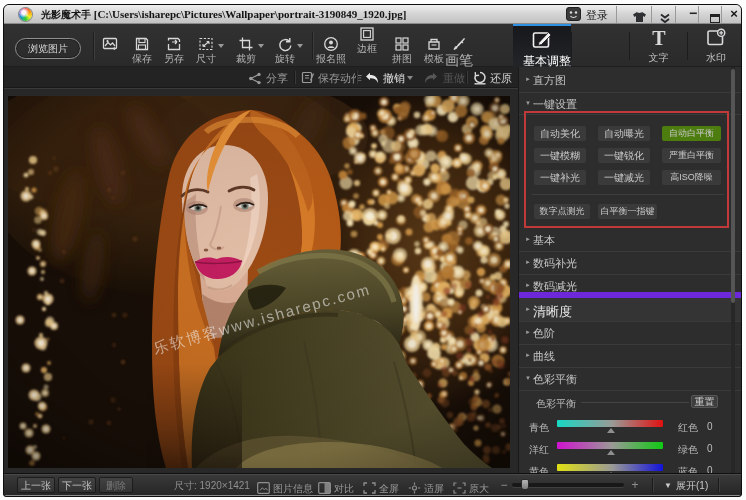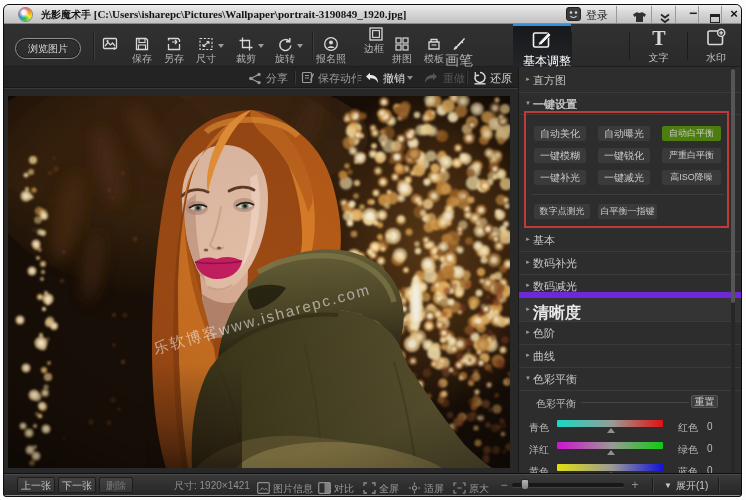--- a/index.html
+++ b/index.html
@@ -88,21 +88,21 @@
     </div>
     <div style="position:absolute;left:293px;top:20px;width:0;height:0;border-left:3.5px solid transparent;border-right:3.5px solid transparent;border-top:4px solid #9a9a9a"></div>
     <div style="position:absolute;left:307px;top:12px;width:40px;height:28px;text-align:center">
       <div style="height:16px"><svg width="16" height="16" viewBox="0 0 16 16">
           <circle cx="8" cy="8" r="6.3" fill="none" stroke="#d8d8d8" stroke-width="1.3"></circle>
           <circle cx="8" cy="6.5" r="2" fill="#d8d8d8"></circle>
           <path d="M4.5 12 c0.5-2.5 6.5-2.5 7 0" fill="#d8d8d8"></path>
         </svg></div>
       <div style="font-size:10px;color:#b4b4b4;margin-top:0px;letter-spacing:0px;white-space:nowrap">报名照</div>
     </div>
-    <div style="position:absolute;left:346px;top:2px;width:34px;height:28px;text-align:right">
+    <div style="position:absolute;left:346px;top:2px;width:34px;height:28px;text-align:center">
       <div style="height:16px"><svg width="16" height="16" viewBox="0 0 16 16">
           <rect x="2" y="2" width="12" height="12" fill="none" stroke="#d8d8d8" stroke-width="1.3"></rect>
           <rect x="4.6" y="4.6" width="6.8" height="6.8" fill="none" stroke="#d8d8d8" stroke-width="1.1"></rect>
         </svg></div>
       <div style="font-size:10px;color:#b4b4b4;margin-top:0px;letter-spacing:0px;white-space:nowrap">边框</div>
     </div>
     <div style="position:absolute;left:381px;top:12px;width:34px;height:28px;text-align:center">
       <div style="height:16px"><svg width="16" height="16" viewBox="0 0 16 16">
           <rect x="2" y="2" width="5" height="5" fill="none" stroke="#d8d8d8" stroke-width="1.2"></rect>
           <rect x="9" y="2" width="5" height="5" fill="none" stroke="#d8d8d8" stroke-width="1.2"></rect>
@@ -1278,21 +1278,21 @@
       </svg>
     </div>
 </div>
 <div class="abs" style="left:518px;top:67px;width:223px;height:406px;background:#2d2d2d;border-left:1px solid #191919;overflow:hidden">
     <div style="position:absolute;left:0;top:0px;width:222px;height:26px;border-bottom:1px solid #3a3a3a">
       <span style="position:absolute;left:6px;top:9px;font-size:6px;color:#9a9a9a">►</span>
       <span style="position:absolute;left:14px;top:6px;font-size:11px;font-weight:normal;color:#c6c6c6">直方图</span>
     </div>
     <div style="position:absolute;left:0;top:26px;width:222px;height:22px;border-bottom:1px solid #3a3a3a">
       <span style="position:absolute;left:6px;top:7px;font-size:6px;color:#9a9a9a">▼</span>
-      <span style="position:absolute;left:14px;top:4px;font-size:11px;font-weight:bold;color:#c6c6c6">一键设置</span>
+      <span style="position:absolute;left:14px;top:4px;font-size:11px;font-weight:normal;color:#c6c6c6">一键设置</span>
     </div>
     <div class="abs" style="left:5px;top:44px;width:205px;height:117px;border:2px solid #c03a3a"></div>
     <div style="position:absolute;left:15px;top:59px;width:52px;height:15px;background:#3a3a3a;border-radius:2px;text-align:center;line-height:15px;font-size:10px;color:#c9c9c9;white-space:nowrap;overflow:hidden">自动美化</div>
     <div style="position:absolute;left:79px;top:59px;width:52px;height:15px;background:#3a3a3a;border-radius:2px;text-align:center;line-height:15px;font-size:10px;color:#c9c9c9;white-space:nowrap;overflow:hidden">自动曝光</div>
     <div style="position:absolute;left:143px;top:59px;width:59px;height:15px;background:#4d7c0f;border-radius:2px;text-align:center;line-height:15px;font-size:9px;color:#c9c9c9;white-space:nowrap;overflow:hidden">自动白平衡</div>
     <div style="position:absolute;left:15px;top:81px;width:52px;height:15px;background:#3a3a3a;border-radius:2px;text-align:center;line-height:15px;font-size:10px;color:#c9c9c9;white-space:nowrap;overflow:hidden">一键模糊</div>
     <div style="position:absolute;left:79px;top:81px;width:52px;height:15px;background:#3a3a3a;border-radius:2px;text-align:center;line-height:15px;font-size:10px;color:#c9c9c9;white-space:nowrap;overflow:hidden">一键锐化</div>
     <div style="position:absolute;left:143px;top:81px;width:59px;height:15px;background:#3a3a3a;border-radius:2px;text-align:center;line-height:15px;font-size:9px;color:#c9c9c9;white-space:nowrap;overflow:hidden">严重白平衡</div>
     <div style="position:absolute;left:15px;top:103px;width:52px;height:15px;background:#3a3a3a;border-radius:2px;text-align:center;line-height:15px;font-size:10px;color:#c9c9c9;white-space:nowrap;overflow:hidden">一键补光</div>
     <div style="position:absolute;left:79px;top:103px;width:52px;height:15px;background:#3a3a3a;border-radius:2px;text-align:center;line-height:15px;font-size:10px;color:#c9c9c9;white-space:nowrap;overflow:hidden">一键减光</div>
@@ -1307,21 +1307,21 @@
     <div style="position:absolute;left:0;top:185px;width:222px;height:23px;border-bottom:1px solid #3a3a3a">
       <span style="position:absolute;left:6px;top:7px;font-size:6px;color:#9a9a9a">►</span>
       <span style="position:absolute;left:14px;top:4px;font-size:11px;font-weight:normal;color:#c6c6c6">数码补光</span>
     </div>
     <div style="position:absolute;left:0;top:208px;width:222px;height:23px;border-bottom:6px solid #6d28d9">
       <span style="position:absolute;left:6px;top:7px;font-size:6px;color:#9a9a9a">►</span>
       <span style="position:absolute;left:14px;top:4px;font-size:11px;font-weight:normal;color:#c6c6c6">数码减光</span>
     </div>
     <div style="position:absolute;left:0;top:231px;width:222px;height:24px;background:#343434;border-bottom:1px solid #3a3a3a">
       <span style="position:absolute;left:6px;top:8px;font-size:6px;color:#9a9a9a">►</span>
-      <span style="position:absolute;left:14px;top:5px;font-size:16px;font-weight:bold;color:#e8e8e8">清晰度</span>
+      <span style="position:absolute;left:14px;top:5px;font-size:13px;font-weight:normal;color:#e8e8e8">清晰度</span>
     </div>
     <div style="position:absolute;left:0;top:255px;width:222px;height:23px;border-bottom:1px solid #3a3a3a">
       <span style="position:absolute;left:6px;top:7px;font-size:6px;color:#9a9a9a">►</span>
       <span style="position:absolute;left:14px;top:4px;font-size:11px;font-weight:normal;color:#c6c6c6">色阶</span>
     </div>
     <div style="position:absolute;left:0;top:278px;width:222px;height:23px;border-bottom:1px solid #3a3a3a">
       <span style="position:absolute;left:6px;top:7px;font-size:6px;color:#9a9a9a">►</span>
       <span style="position:absolute;left:14px;top:4px;font-size:11px;font-weight:normal;color:#c6c6c6">曲线</span>
     </div>
     <div style="position:absolute;left:0;top:301px;width:222px;height:23px;border-bottom:1px solid #3a3a3a">

